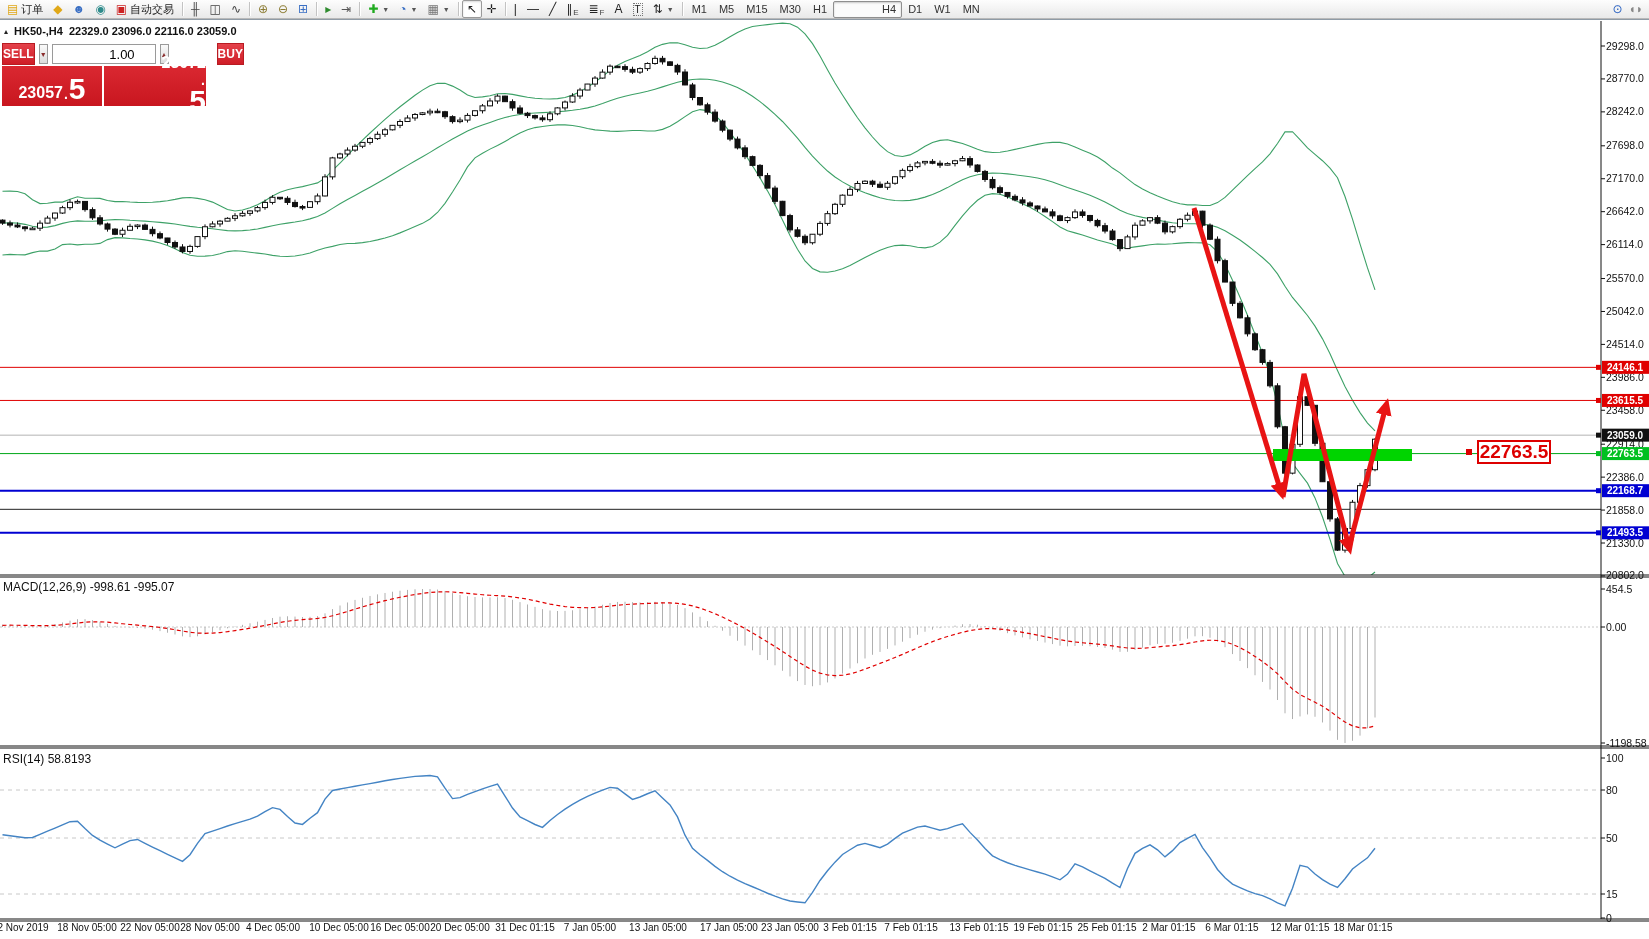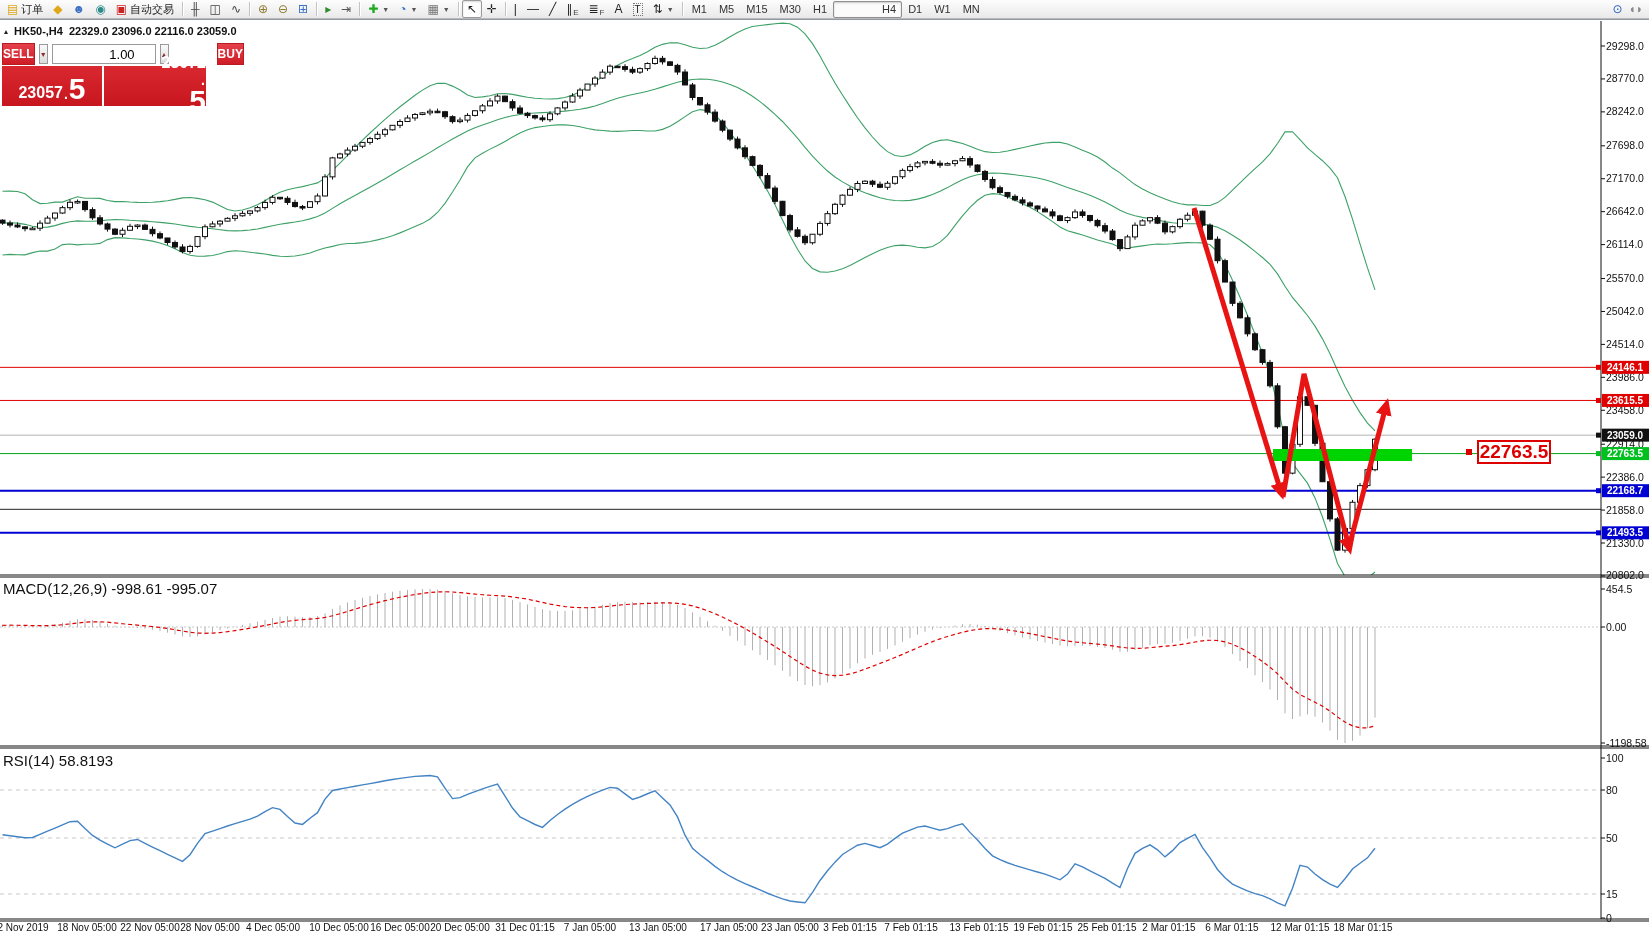--- a/index.html
+++ b/index.html
@@ -38,21 +38,21 @@
     font-family:"Liberation Sans",sans-serif;}
   .tp-row2{display:flex;gap:2px;margin-top:1px;height:40px;}
   .tp-price{background:linear-gradient(#da2831,#c8161f);color:#fff;display:flex;align-items:flex-end;
     justify-content:center;padding-bottom:4px;}
   .tp-price .main{font-size:16px;font-weight:bold;line-height:18px;}
   .tp-price .dot{font-size:14px;font-weight:bold;line-height:16px;margin:0 1px;}
   .tp-price .big{font-size:30px;font-weight:bold;line-height:26px;}
   .tp-price.sell{width:100px;}
   .tp-price.buy{width:102px;flex-direction:column;}
   
-  .ind-label{font-size:15px;color:#111;}
+  .ind-label{font-size:12px;color:#111;}
   
   #turning-point-text{font-weight:bold;font-size:33px;color:#2bd32b;letter-spacing:1px;
     text-shadow:2px 0 #a31111,-2px 0 #a31111,0 2px #a31111,0 -2px #a31111,2px 2px #a31111;}
   #price-callout{box-sizing:border-box;border:2px solid #dd0000;background:#fff;color:#dd0000;
     font-size:19px;font-weight:bold;text-align:center;line-height:20px;}
   
   .mini-ico{font-size:12px;}
   svg{position:absolute;left:0;top:0;z-index:10;}
 </style>
 </head>

